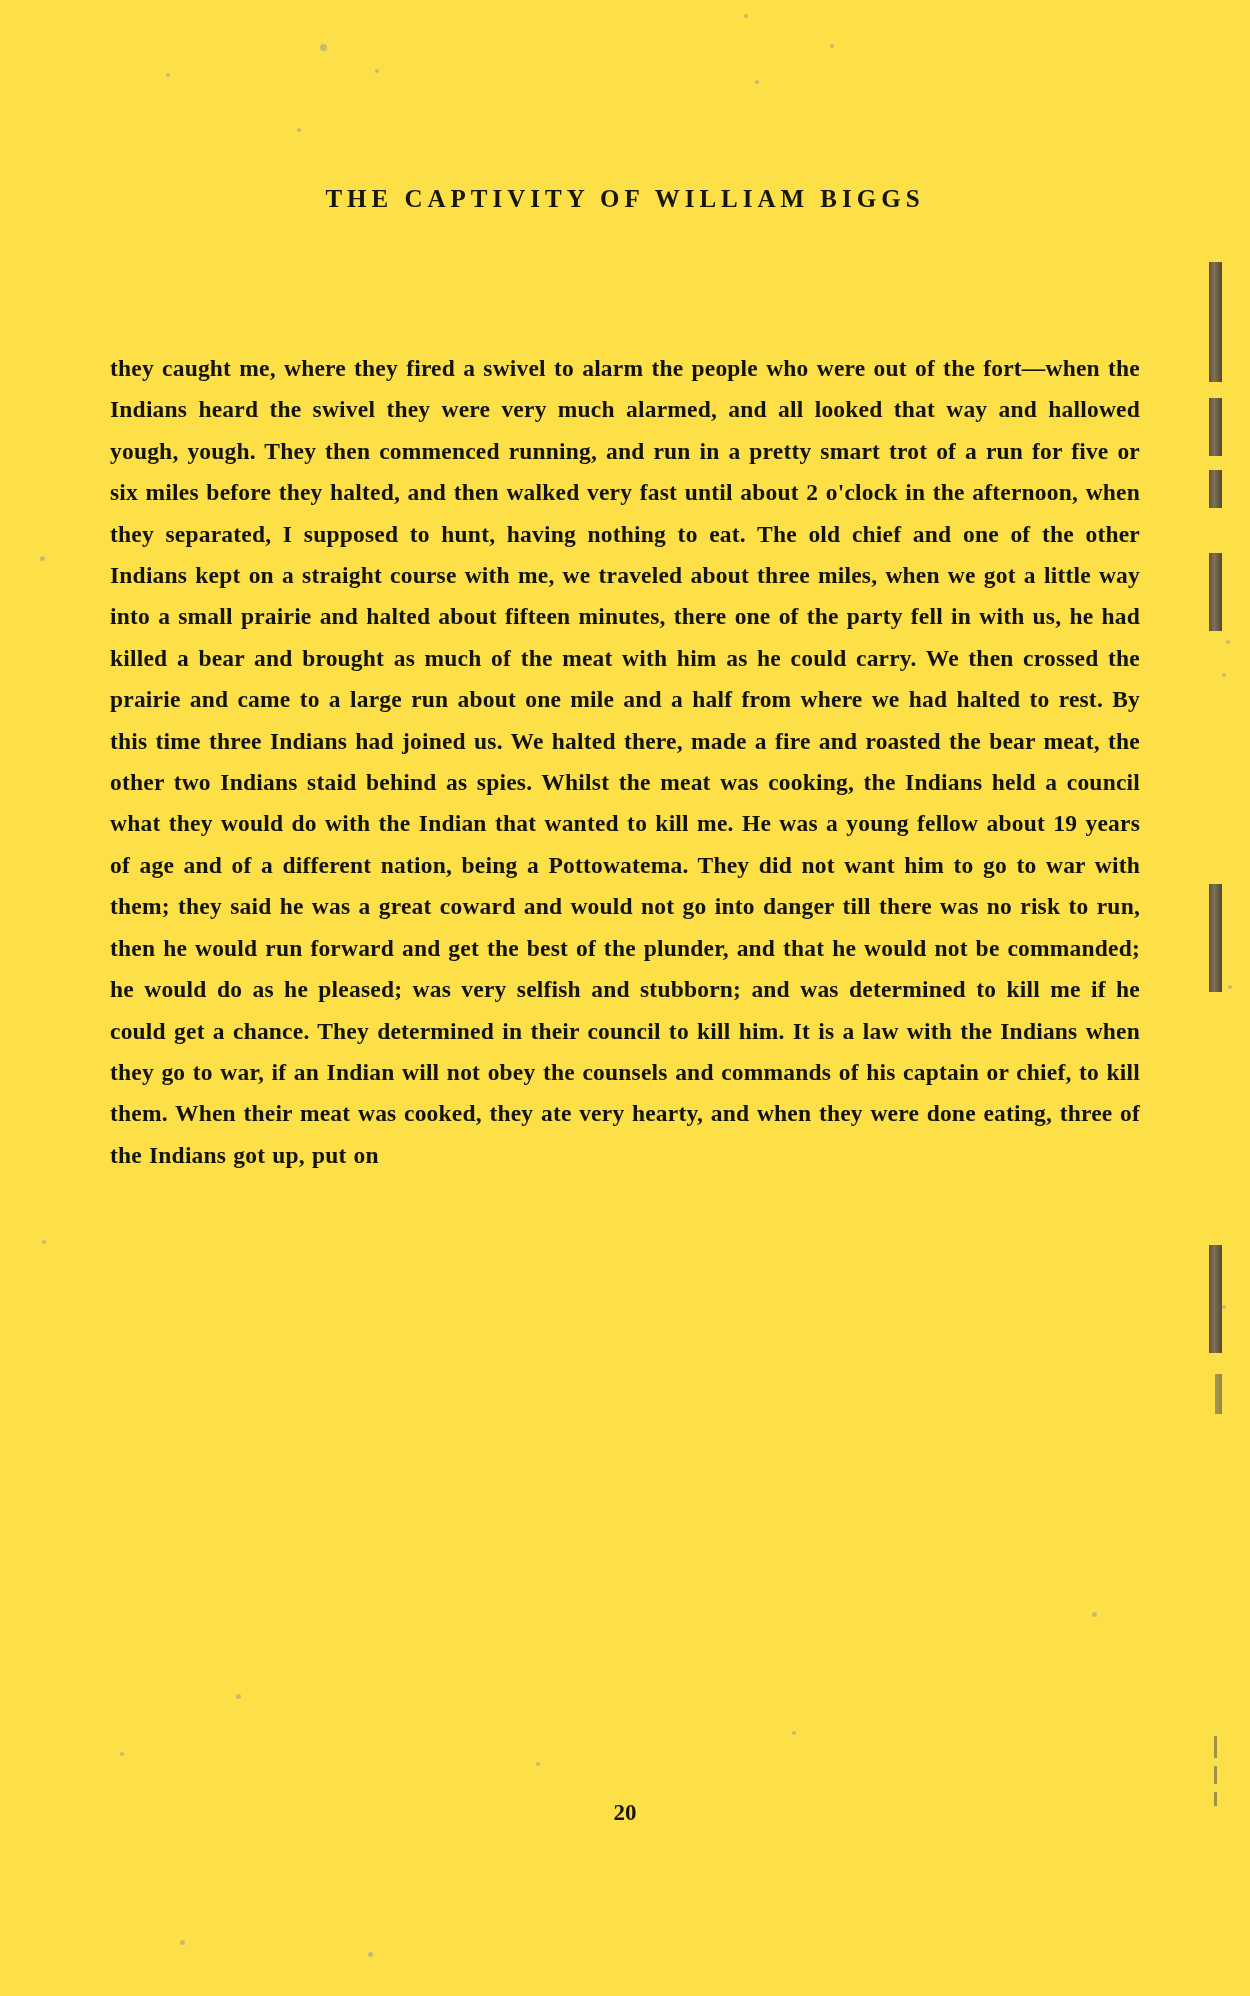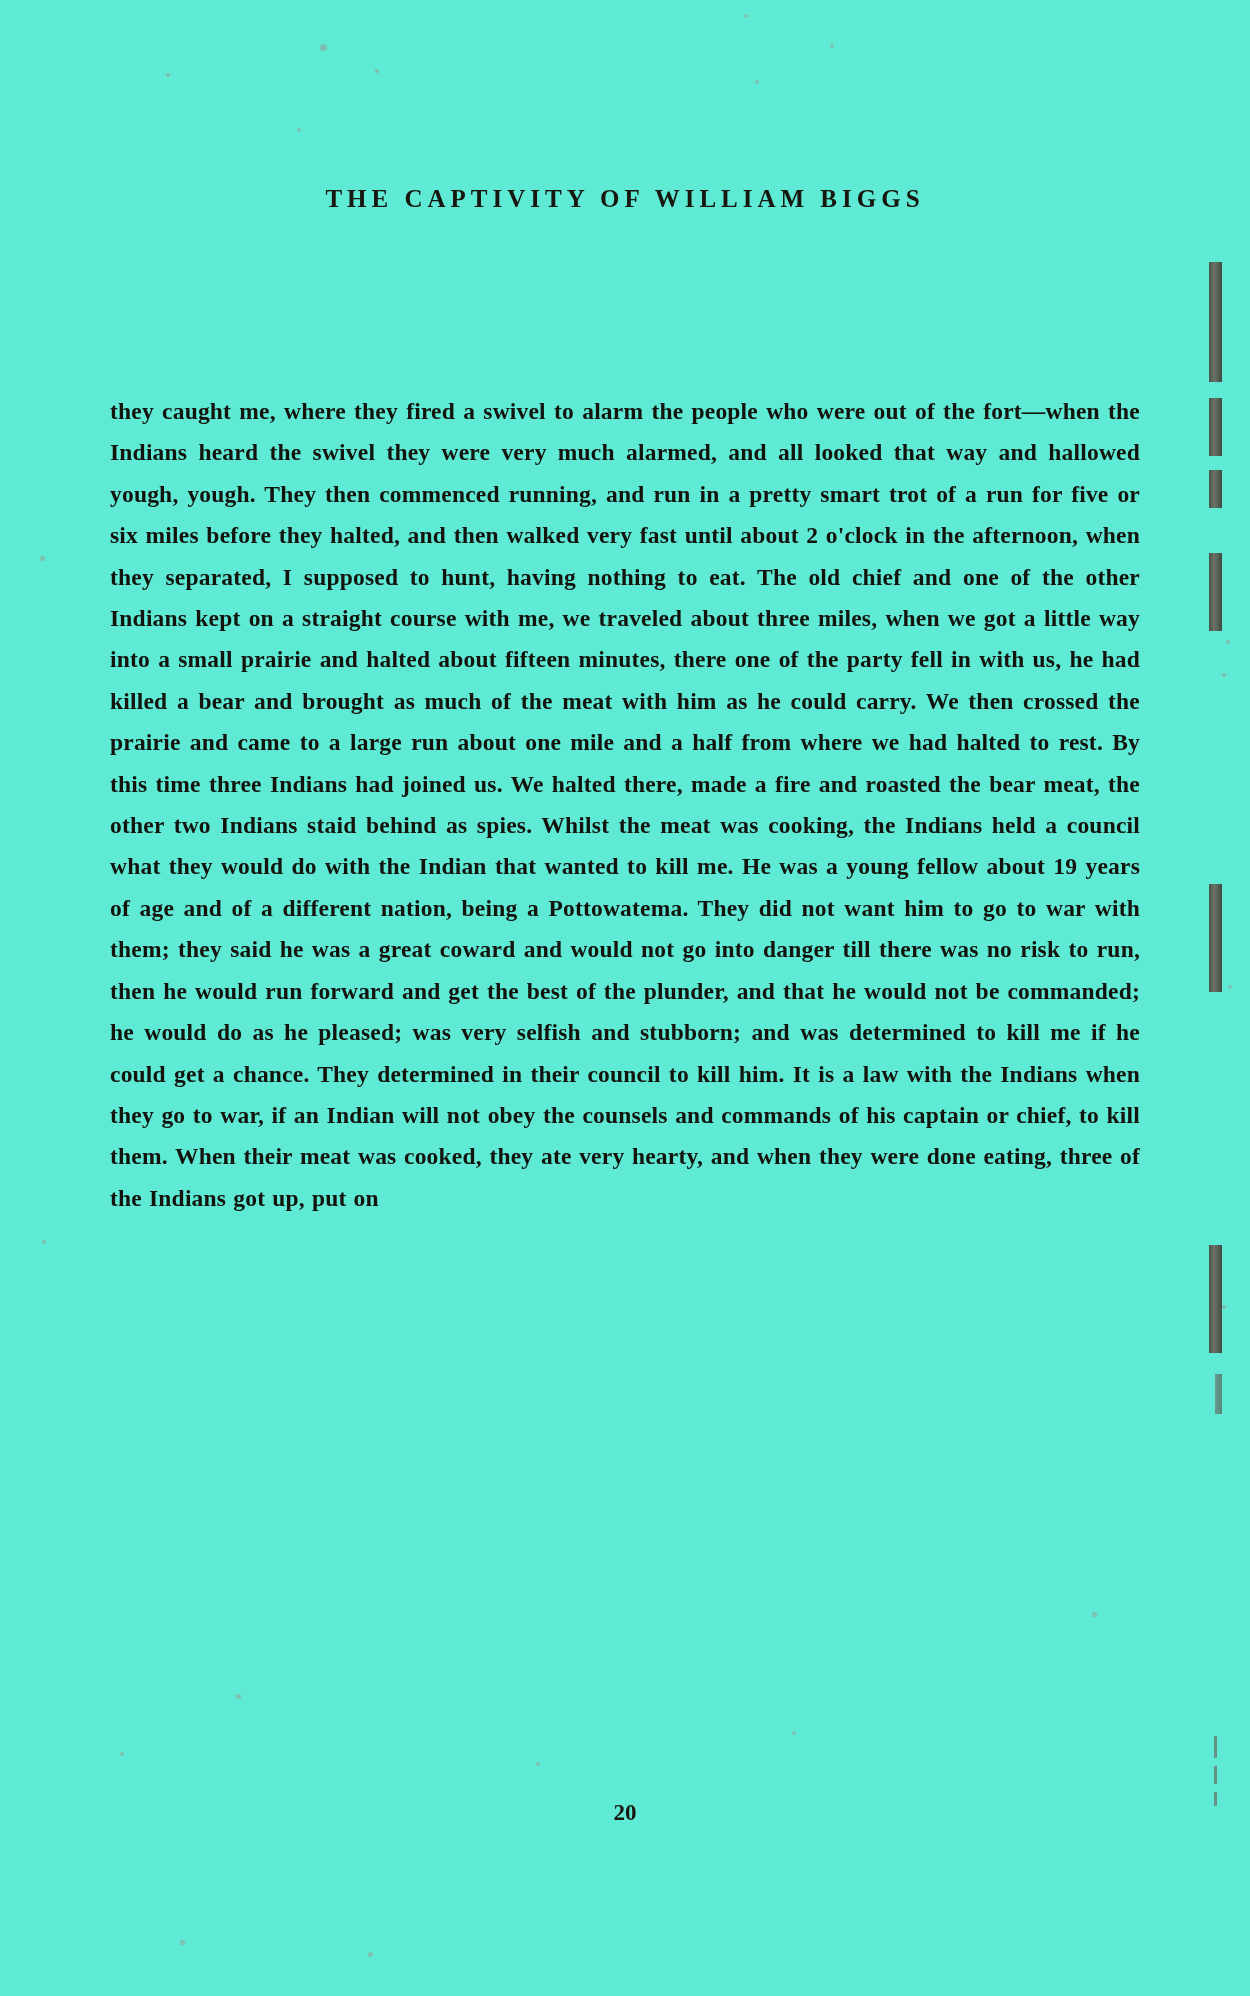--- a/index.html
+++ b/index.html
@@ -13,21 +13,21 @@
     position: relative;
     font-family: "Liberation Serif", serif;
     color: #1a1a1a;
     overflow: hidden;
   }
 
   
   .page {
     position: absolute;
     inset: 0;
-    background: #5eead4;
+    background: #fde047;
   }
 
   
   .speck {
     position: absolute;
     background: #9a9a92;
     border-radius: 50%;
     opacity: .55;
   }
 
@@ -72,21 +72,20 @@
     left: 110px;
     width: 1030px;
     font-size: 23.5px;
     line-height: 41.4px;
     text-align: justify;
     text-justify: inter-word;
     color: #14140e;
     font-weight: 600;
     letter-spacing: .2px;
     word-spacing: 1px;
-    margin-top: 43px;
   }
   .body-text p {
     margin: 0;
   }
 
   .folio {
     position: absolute;
     top: 1800px;
     left: 0;
     right: 0;

